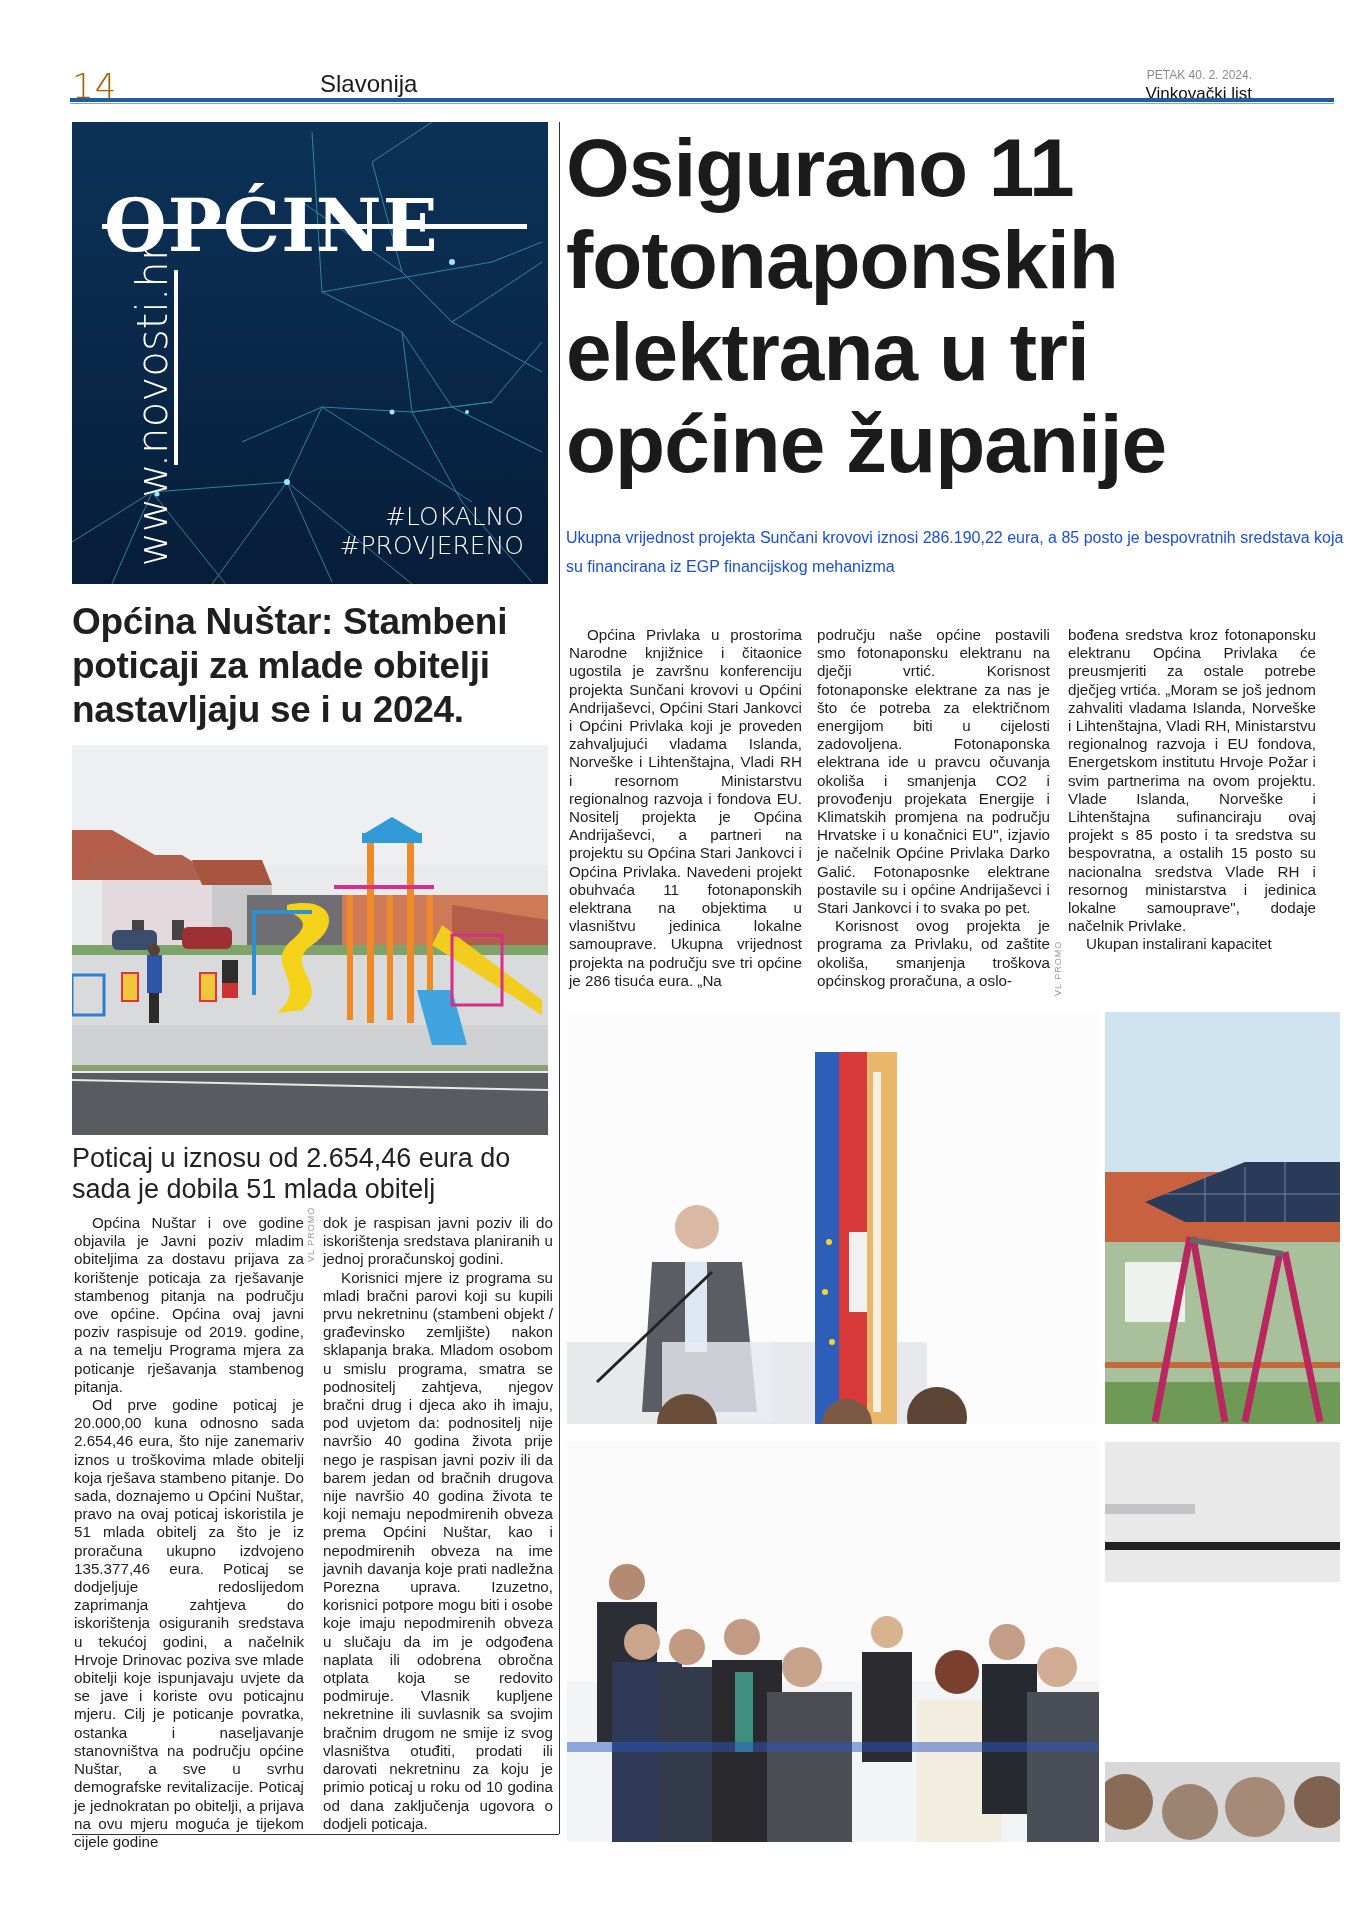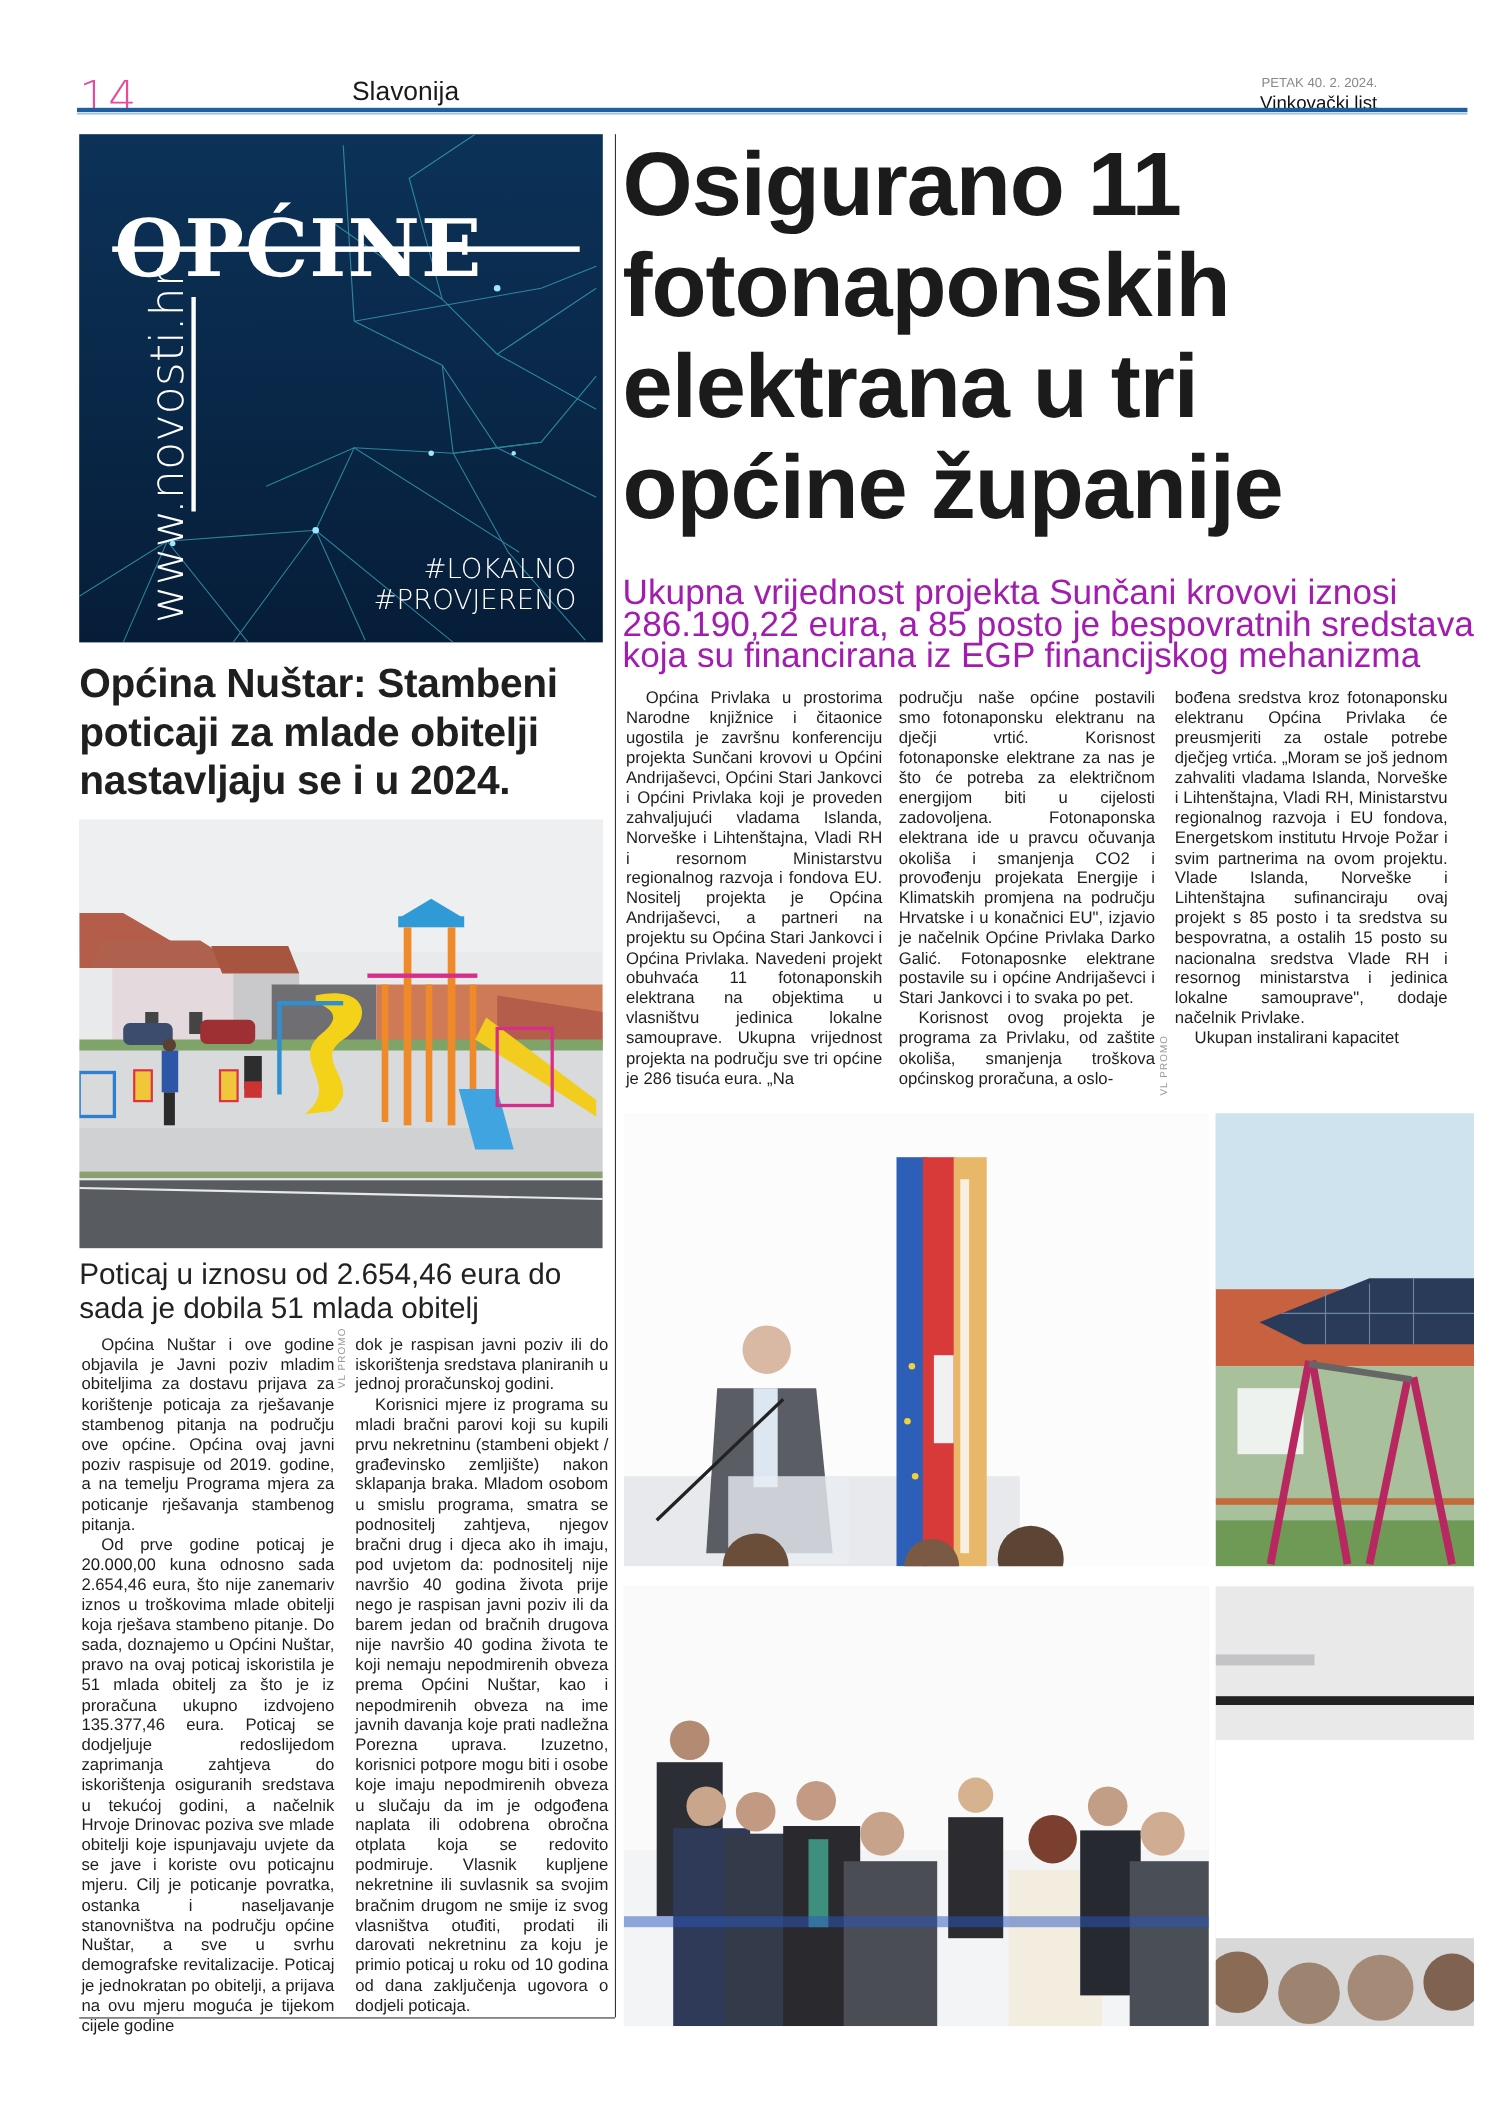--- a/index.html
+++ b/index.html
@@ -1,19 +1,19 @@
 <!DOCTYPE html>
 <html><head>
 <meta charset="utf-8">
 <style>
   html, body { margin:0; padding:0; background:#ffffff; }
   body { width:1354px; height:1920px; position:relative; overflow:hidden; font-family:"Liberation Sans", sans-serif; color:#1e1e1e; }
 
   
-  .pg-num { position:absolute; left:72px; top:66px; font-size:40px; color:#ec4899; font-family:"DejaVu Sans", sans-serif; font-weight:200; letter-spacing:1px; }
+  .pg-num { position:absolute; left:72px; top:66px; font-size:34px; color:#a16207; font-family:"DejaVu Sans", sans-serif; font-weight:200; letter-spacing:1px; }
   .section { position:absolute; left:320px; top:70px; font-size:24px; color:#1a1a1a; font-family:"Liberation Sans", sans-serif; }
   .date { position:absolute; right:102px; top:68px; font-size:12px; color:#8a8a8a; text-align:right; }
   .paper { position:absolute; right:102px; top:84px; font-size:17px; color:#111; text-align:right; }
   .header-rule { position:absolute; left:70px; top:98px; width:1264px; height:4px; background:#1f5fa0; }
   .header-rule-thin { position:absolute; left:70px; top:103px; width:1264px; height:1px; background:#7fa7cf; }
 
   
   .promo { position:absolute; left:72px; top:122px; width:476px; height:462px; overflow:hidden;
            background:linear-gradient(180deg,#0c3258 0%,#0a2a4c 40%,#061d38 100%); }
   .promo svg.net { position:absolute; left:0; top:0; }
@@ -32,21 +32,21 @@
   .col p { margin:0; text-indent:18px; }
   .col p.cont { text-indent:0; }
   .vl-promo { position:absolute; font-size:9px; color:#999; transform:rotate(-90deg); transform-origin:left top; letter-spacing:1px; }
 
   
   .vdiv { position:absolute; left:559px; top:122px; width:1px; height:1712px; background:#333; }
   .bottom-rule { position:absolute; left:72px; top:1834px; width:487px; height:1px; background:#333; }
 
   
   .r-head { position:absolute; left:566px; top:122px; width:780px; font-size:82px; line-height:92px; font-weight:bold; color:#1b1b1b; letter-spacing:-1px; }
-  .r-sub { position:absolute; left:566px; top:524px; width:780px; font-size:32px; line-height:28.5px; color:#a21caf; }
+  .r-sub { position:absolute; left:566px; top:524px; width:780px; font-size:16px; line-height:28.5px; color:#1d4ed8; }
 
   
   .ph { position:absolute; overflow:hidden; }
   .ph1 { left:567px; top:1012px; width:532px; height:412px; background:#fbfbfb; }
   .ph2 { left:1105px; top:1012px; width:235px; height:412px; background:#dbe7ee; }
   .ph3 { left:567px; top:1442px; width:532px; height:400px; background:#f2f3f4; }
   .ph4 { left:1105px; top:1442px; width:235px; height:400px; background:#f4f4f4; }
 </style>
 </head>
 <body>

